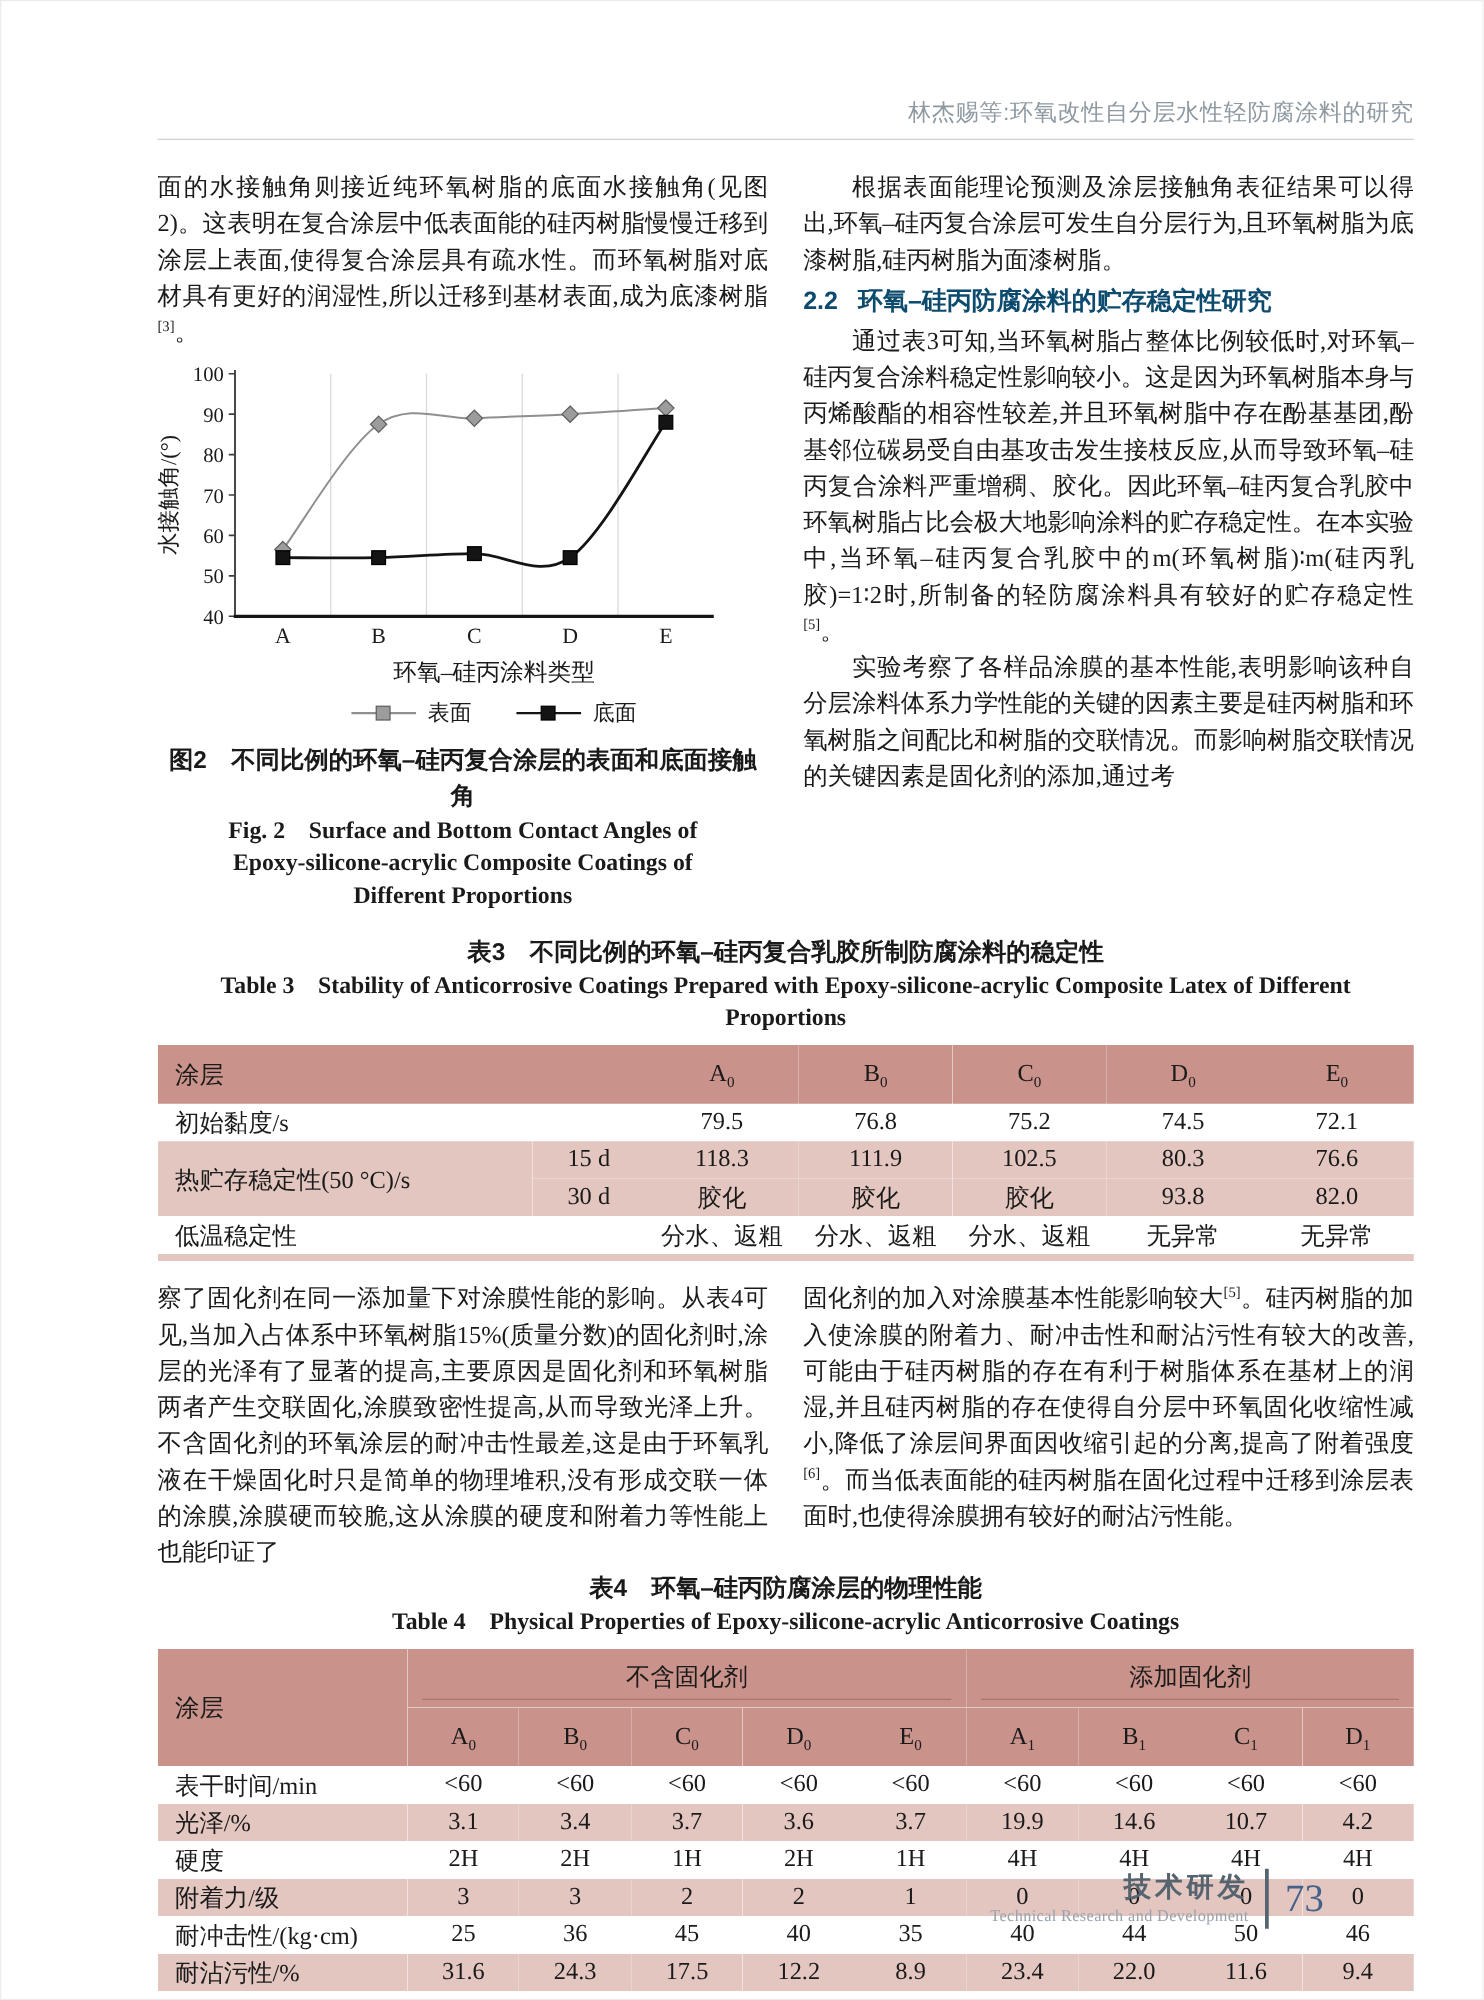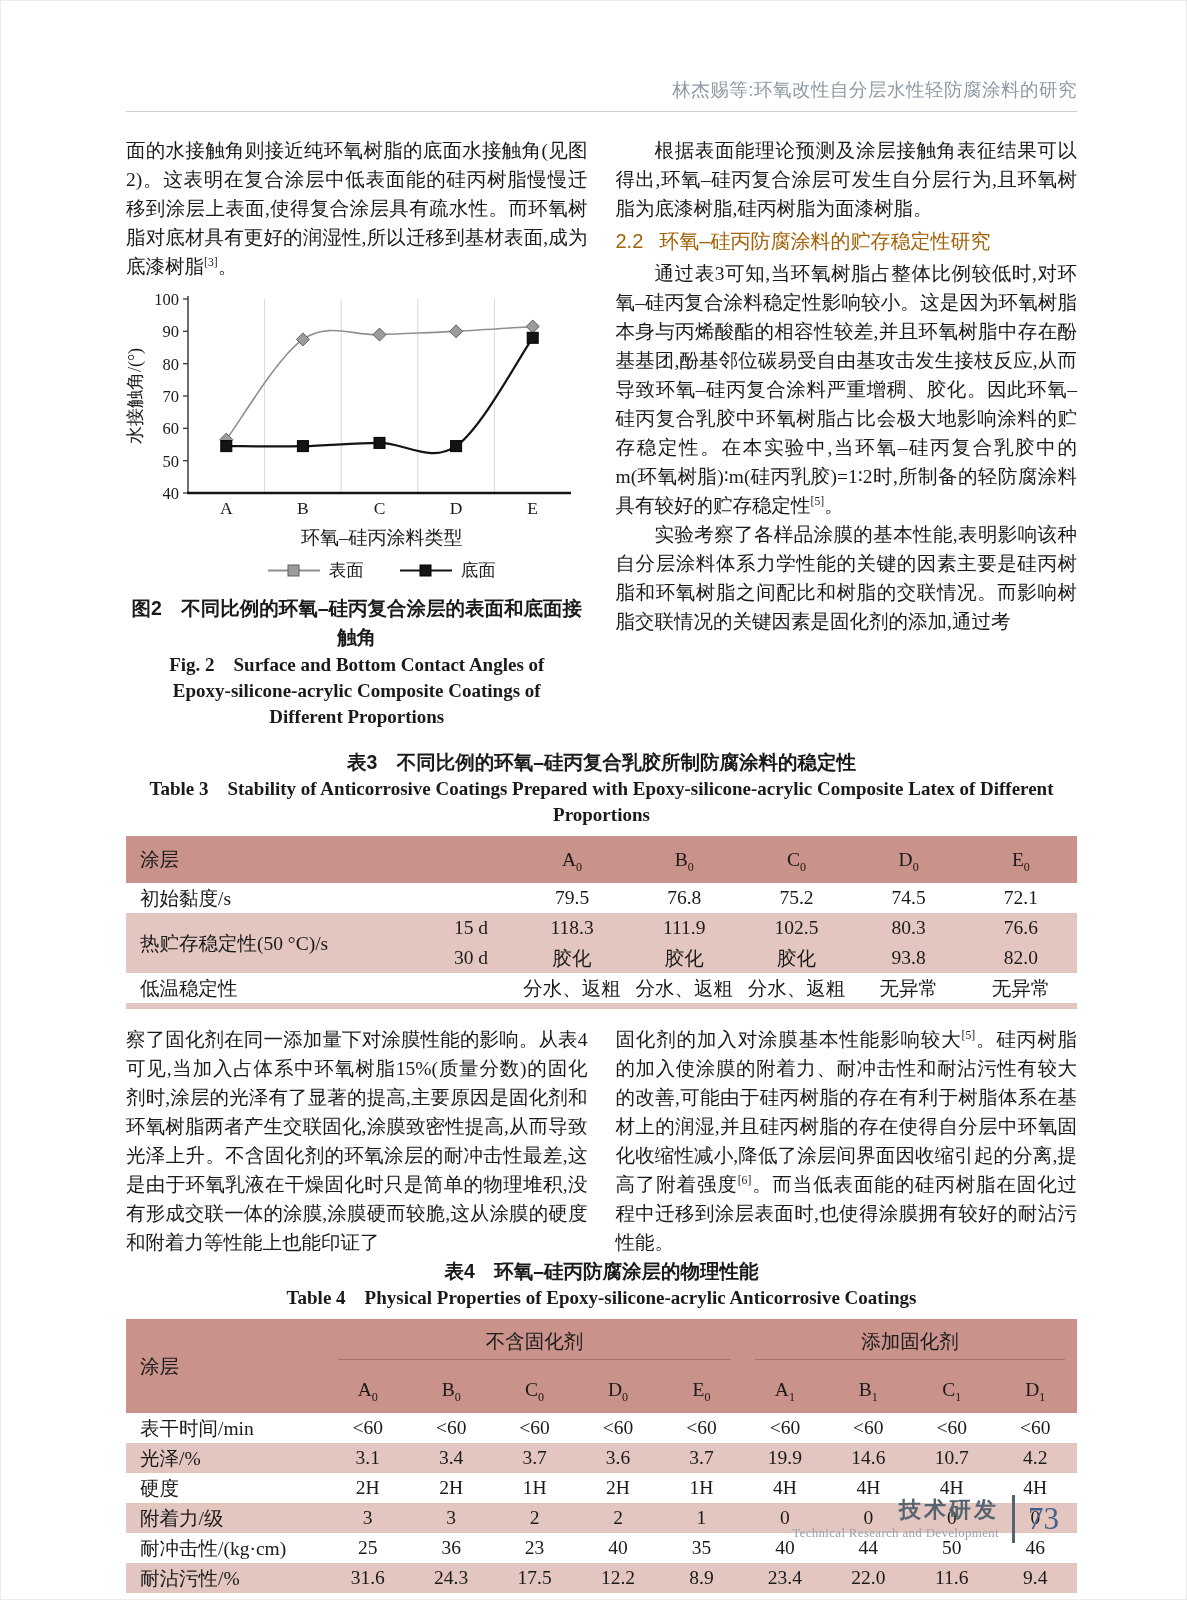--- a/index.html
+++ b/index.html
@@ -1,32 +1,32 @@
 <!DOCTYPE html>
 <html><head>
 <meta charset="utf-8">
 <style>
   html,body{margin:0;padding:0;background:#fff;}
   .page{width:1187px;height:1600px;position:relative;background:#ffffff;overflow:hidden;
         box-sizing:border-box;border:1px solid #ececec;
         font-family:"Liberation Serif","DejaVu Serif",serif;color:#1a1a1a;}
-  .content{padding:0 109px 0 125px;}
+  .content{padding:0 55px 0 125px;}
   .running-head{padding-top:76px;text-align:right;
         font-family:"Liberation Sans","DejaVu Sans",sans-serif;
         font-size:18.5px;color:#8e99a2;letter-spacing:0.5px;}
   .rule{border:none;border-top:1px solid #ccd1d5;margin:9px 0 0 0;}
   .two-col{display:flex;gap:28px;margin-top:24px;}
   .col{flex:1;min-width:0;}
   p.body{font-size:19.5px;line-height:29px;text-align:justify;margin:0;
          text-justify:inter-ideograph;}
   .indent{text-indent:2em;}
   sup{font-size:0.6em;line-height:0;}
   sub{font-size:0.62em;line-height:0;}
-  .sec-head{font-family:"Liberation Sans","DejaVu Sans",sans-serif;font-weight:normal;
-        font-size:20px;color:#a16207;line-height:32px;margin:2px 0;}
+  .sec-head{font-family:"Liberation Sans","DejaVu Sans",sans-serif;font-weight:bold;
+        font-size:20px;color:#0c4a6e;line-height:32px;margin:2px 0;}
   .sec-head .num{margin-right:16px;}
   .chart-wrap{margin-top:10px;}
   #chart-svg{display:block;}
   svg text{font-family:"Liberation Serif","DejaVu Serif",serif;}
   .chart-xlabel{text-align:center;font-size:19px;margin-top:2px;padding-left:50px;}
   .chart-legend{display:flex;justify-content:center;align-items:center;gap:36px;
         margin-top:7px;font-size:17.5px;padding-left:50px;}
   .legend-item{display:flex;align-items:center;gap:9px;}
   .fig-caption{text-align:center;margin-top:12px;}
   .cap-zh{font-family:"Liberation Sans","DejaVu Sans",sans-serif;font-weight:bold;
@@ -299,21 +299,21 @@
               <td>1</td>
               <td>0</td>
               <td>0</td>
               <td>0</td>
               <td>0</td>
             </tr>
             <tr>
               <td class="lbl">耐冲击性/(kg·cm)</td>
               <td>25</td>
               <td>36</td>
-              <td>23</td>
+              <td>45</td>
               <td>40</td>
               <td>35</td>
               <td>40</td>
               <td>44</td>
               <td>50</td>
               <td>46</td>
             </tr>
             <tr class="pink">
               <td class="lbl">耐沾污性/%</td>
               <td>31.6</td>

